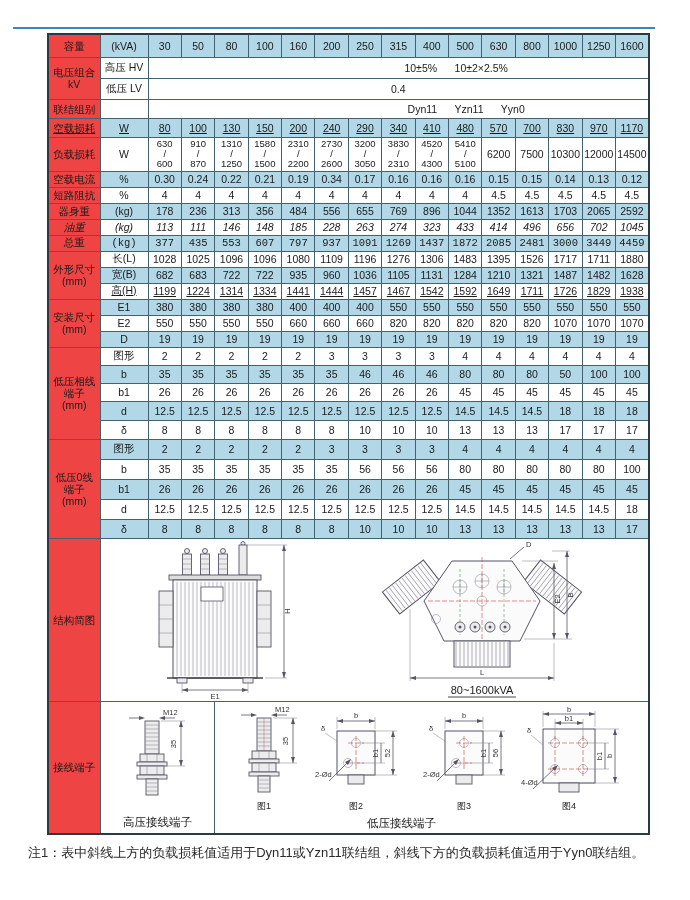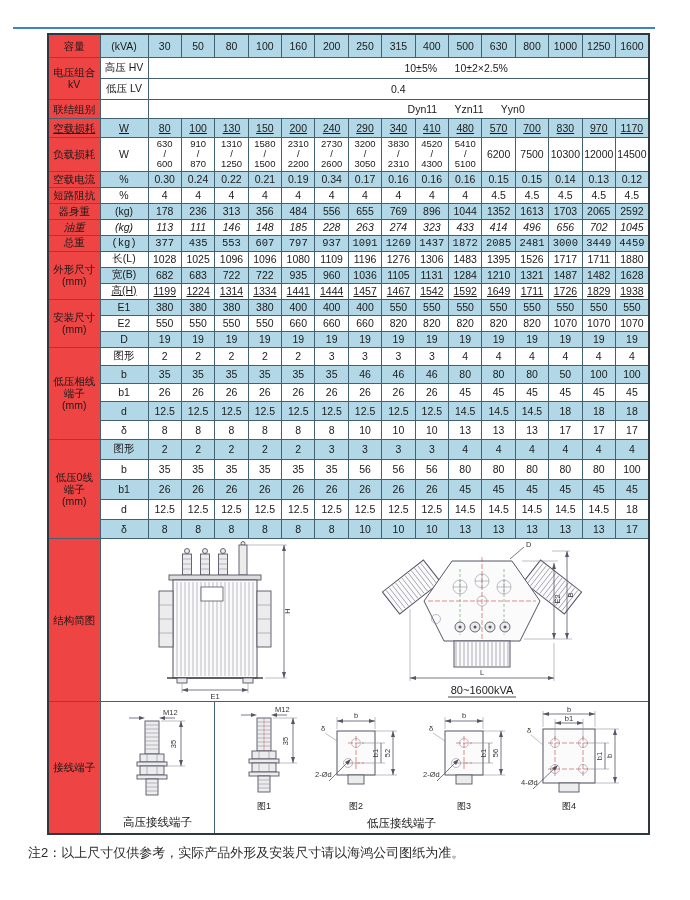--- a/index.html
+++ b/index.html
@@ -829,16 +829,16 @@
               </g>
             </svg>
             <div class="cap" style="margin-left:-60px;">低压接线端子</div>
           </td>
         </tr>
       </tbody>
     </table>
   </div>
 
   <div class="foot">
-    <div>注2：以上尺寸仅供参考，实际产品外形及安装尺寸请以海鸿公司图纸为准。</div>
+    <div>注1：表中斜线上方的负载损耗值适用于Dyn11或Yzn11联结组，斜线下方的负载损耗值适用于Yyn0联结组。</div>
   </div>
 
 </div>
 
 </body></html>

